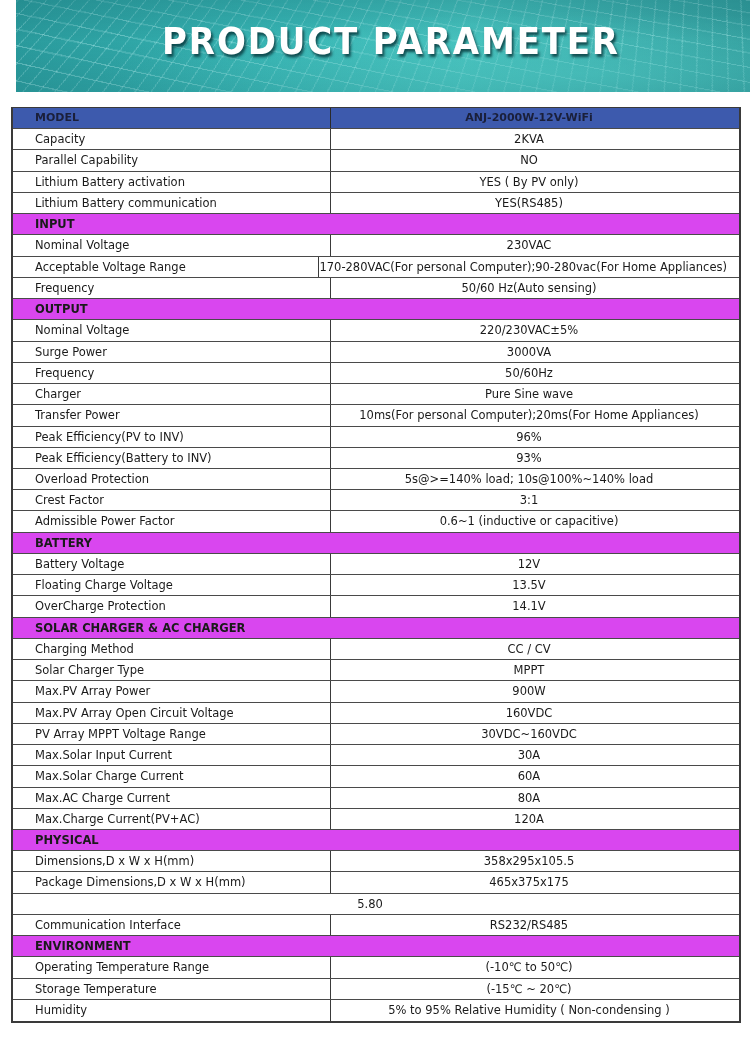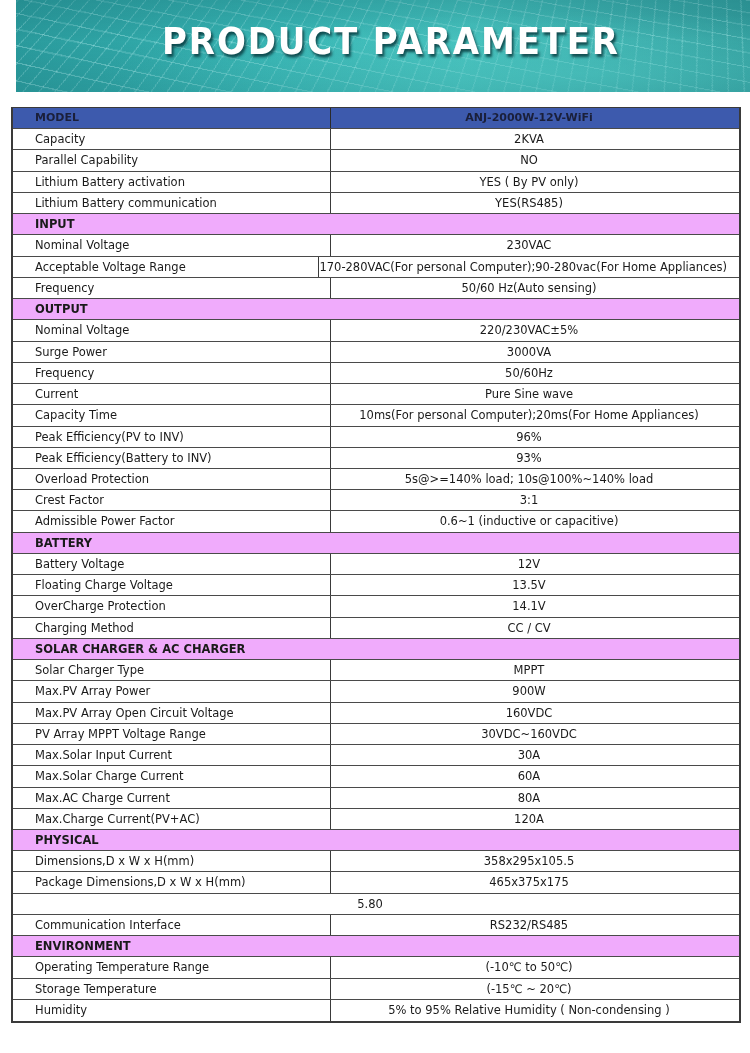--- a/index.html
+++ b/index.html
@@ -47,21 +47,21 @@
   .row .k {
     width: 318px; padding-left: 22px; white-space: nowrap;
     border-right: 1.5px solid #3a3a3a;
   }
   .row .v {
     flex: 1; text-align: center; white-space: nowrap; padding-right: 12px;
   }
   .row.head { background: #3d5aad; }
   .row.head .k, .row.head .v { font-weight: bold; color: #1a1f3a; font-size: 11px; }
   .row.head .k { border-right: 1.5px solid #2a2a2a; }
-  .row.section { background: #f0abfc; }
+  .row.section { background: #d946ef; }
   .row.section .k {
     width: 100%; border-right: none; font-weight: bold; color: #1a1a1a;
   }
 </style>
 </head>
 <body>
 
 <div class="banner">
   <div class="grid"></div>
   <div class="haze"></div>
@@ -113,25 +113,25 @@
     </div>
     <div class="row">
       <div class="k">Surge Power</div>
       <div class="v">3000VA</div>
     </div>
     <div class="row">
       <div class="k">Frequency</div>
       <div class="v">50/60Hz</div>
     </div>
     <div class="row">
-      <div class="k">Current</div>
+      <div class="k">Charger</div>
       <div class="v">Pure Sine wave</div>
     </div>
     <div class="row">
-      <div class="k">Capacity Time</div>
+      <div class="k">Transfer Power</div>
       <div class="v">10ms(For personal Computer);20ms(For Home Appliances)</div>
     </div>
     <div class="row">
       <div class="k">Peak Efficiency(PV to INV)</div>
       <div class="v">96%</div>
     </div>
     <div class="row">
       <div class="k">Peak Efficiency(Battery to INV)</div>
       <div class="v">93%</div>
     </div>
@@ -155,27 +155,27 @@
       <div class="v">12V</div>
     </div>
     <div class="row">
       <div class="k">Floating Charge Voltage</div>
       <div class="v">13.5V</div>
     </div>
     <div class="row">
       <div class="k">OverCharge Protection</div>
       <div class="v">14.1V</div>
     </div>
+    <div class="row section">
+      <div class="k">SOLAR CHARGER &amp; AC CHARGER</div>
+    </div>
     <div class="row">
       <div class="k">Charging Method</div>
       <div class="v">CC / CV</div>
     </div>
-    <div class="row section">
-      <div class="k">SOLAR CHARGER &amp; AC CHARGER</div>
-    </div>
     <div class="row">
       <div class="k">Solar Charger Type</div>
       <div class="v">MPPT</div>
     </div>
     <div class="row">
       <div class="k">Max.PV Array Power</div>
       <div class="v">900W</div>
     </div>
     <div class="row">
       <div class="k">Max.PV Array Open Circuit Voltage</div>

